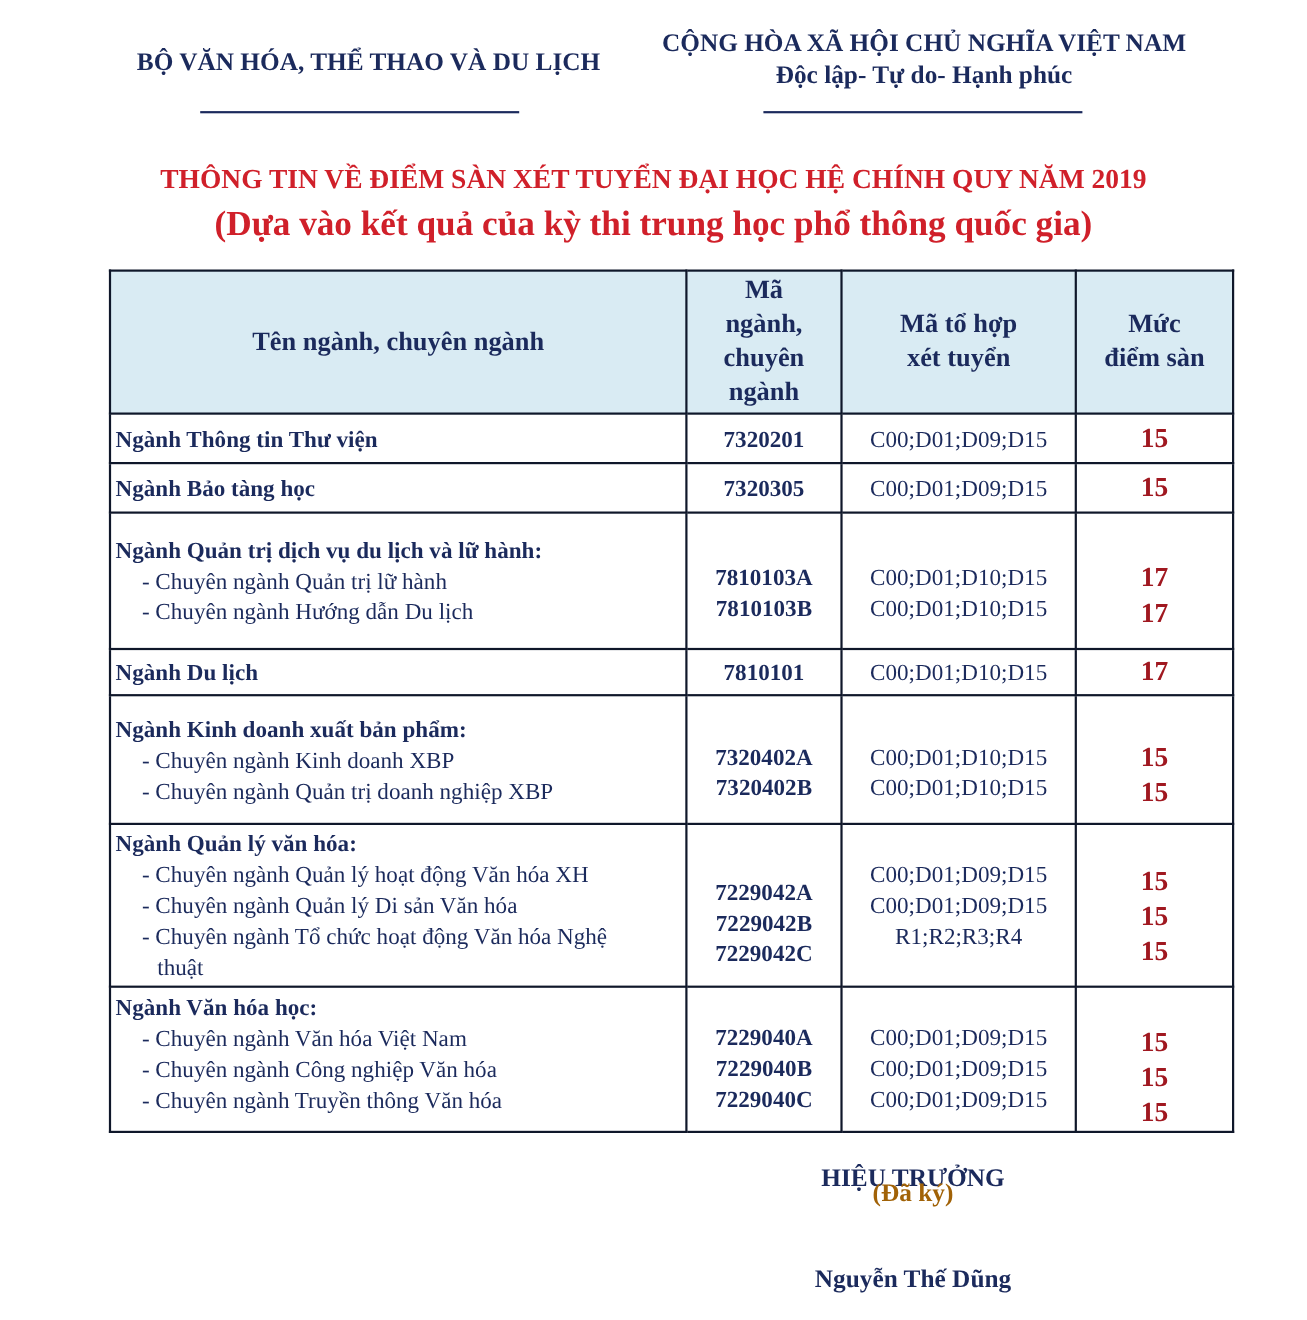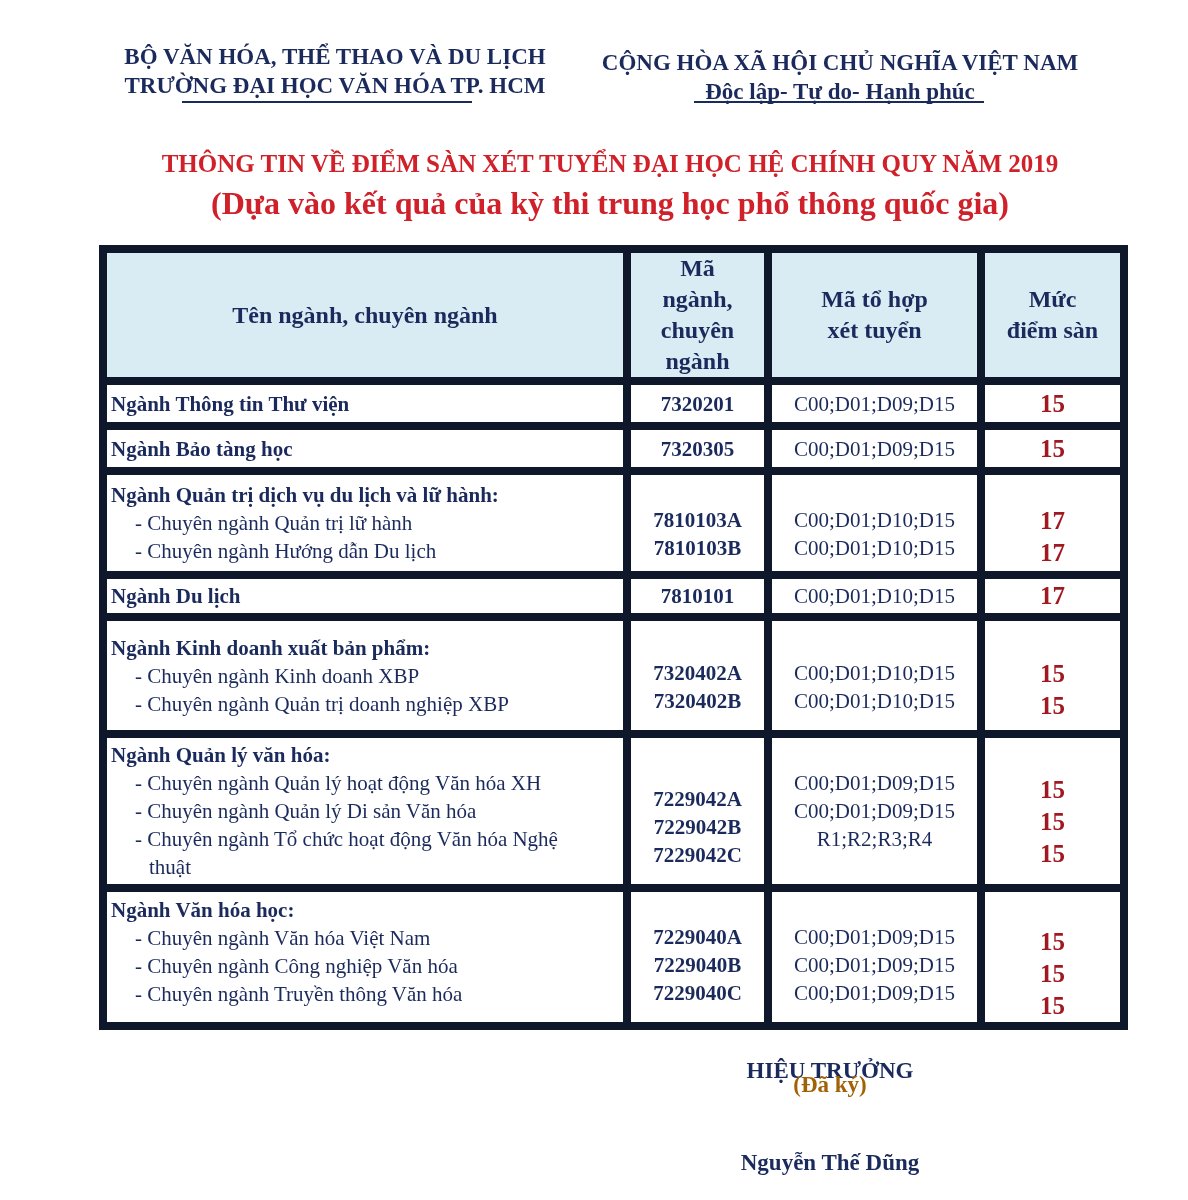--- a/index.html
+++ b/index.html
@@ -1,46 +1,45 @@
 <!DOCTYPE html>
 <html><head>
 <meta charset="utf-8">
 <style>
   html, body { margin:0; padding:0; background:#ffffff; }
   body { width:1188px; height:1200px; position:relative; overflow:hidden;
          font-family:"Liberation Serif","DejaVu Serif",serif; color:#1b2a5c; }
   .hdr { position:absolute; font-weight:bold; font-size:23px; line-height:29px; text-align:center; color:#1b2a5c; }
   .hdr-left { left:100px; width:470px; top:42px; }
-  .hdr-right { left:580px; width:520px; top:48px; }
+  .hdr-right { left:580px; width:520px; top:24px; }
   .uline { position:absolute; height:2px; background:#1b2a5c; }
-  .title { position:absolute; left:100px; width:1020px; text-align:center; font-weight:bold; color:#d0202a; }
+  .title { position:absolute; left:84px; width:1020px; text-align:center; font-weight:bold; color:#d0202a; }
   .title1 { top:150px; font-size:25px; }
   .title2 { top:185px; font-size:32px; }
   table { position:absolute; left:99px; top:245px; width:1021px; border-collapse:collapse; table-layout:fixed; }
-  td, th { border:8px solid #0f172a; padding:0; vertical-align:middle; }
+  td, th { border:2px solid #0f172a; padding:0; vertical-align:middle; }
   th { background:#d9ebf3; font-weight:bold; font-size:24px; line-height:31px; color:#1b2a5c; text-align:center; }
   col.c1 { width:524px; } col.c2 { width:141px; } col.c3 { width:213px; } col.c4 { width:143px; }
   .name { font-size:21px; line-height:28px; padding:3px 4px; }
   .major { font-weight:bold; }
   .sub { padding-left:24px; }
   .sub .cont { padding-left:14px; display:block; }
   .code { font-weight:bold; text-align:center; font-size:21px; line-height:28px; }
   .combo { text-align:center; font-size:21px; line-height:28px; }
   .score { text-align:center; font-weight:bold; color:#a01820; font-size:25px; line-height:32px; }
   .sign { position:absolute; left:680px; width:300px; text-align:center; font-weight:bold; font-size:23px; }
   .sign-title { top:1058px; color:#1b2a5c; }
   .sign-note { top:1072px; color:#a16207; }
   .sign-name { top:1150px; color:#1b2a5c; }
 </style>
 </head>
 <body>
 
 <div class="hdr hdr-left">
   <div>BỘ VĂN HÓA, THỂ THAO VÀ DU LỊCH</div>
-  <div>TRƯỜNG ĐẠI HỌC VĂN HÓA TP. HCM</div>
 </div>
 <div class="uline" style="left:182px; top:101px; width:290px;"></div>
 
 <div class="hdr hdr-right">
   <div>CỘNG HÒA XÃ HỘI CHỦ NGHĨA VIỆT NAM</div>
   <div>Độc lập- Tự do- Hạnh phúc</div>
 </div>
 <div class="uline" style="left:694px; top:101px; width:290px;"></div>
 
 <div class="title title1">THÔNG TIN VỀ ĐIỂM SÀN XÉT TUYỂN ĐẠI HỌC HỆ CHÍNH QUY NĂM 2019</div>
@@ -81,21 +80,21 @@
       <td class="score">15</td>
     </tr>
 
     <tr style="height:45px;">
       <td class="name major">Ngành Bảo tàng học</td>
       <td class="code">7320305</td>
       <td class="combo">C00;D01;D09;D15</td>
       <td class="score">15</td>
     </tr>
 
-    <tr style="height:104px;">
+    <tr style="height:124px;">
       <td class="name">
         <div class="major">Ngành Quản trị dịch vụ du lịch và lữ hành:</div>
         <div class="sub">- Chuyên ngành Quản trị lữ hành</div>
         <div class="sub">- Chuyên ngành Hướng dẫn Du lịch</div>
       </td>
       <td class="code" style="padding-top:22px;">
         <div>7810103A</div>
           <div>7810103B</div>
       </td>
       <td class="combo" style="padding-top:22px;">

